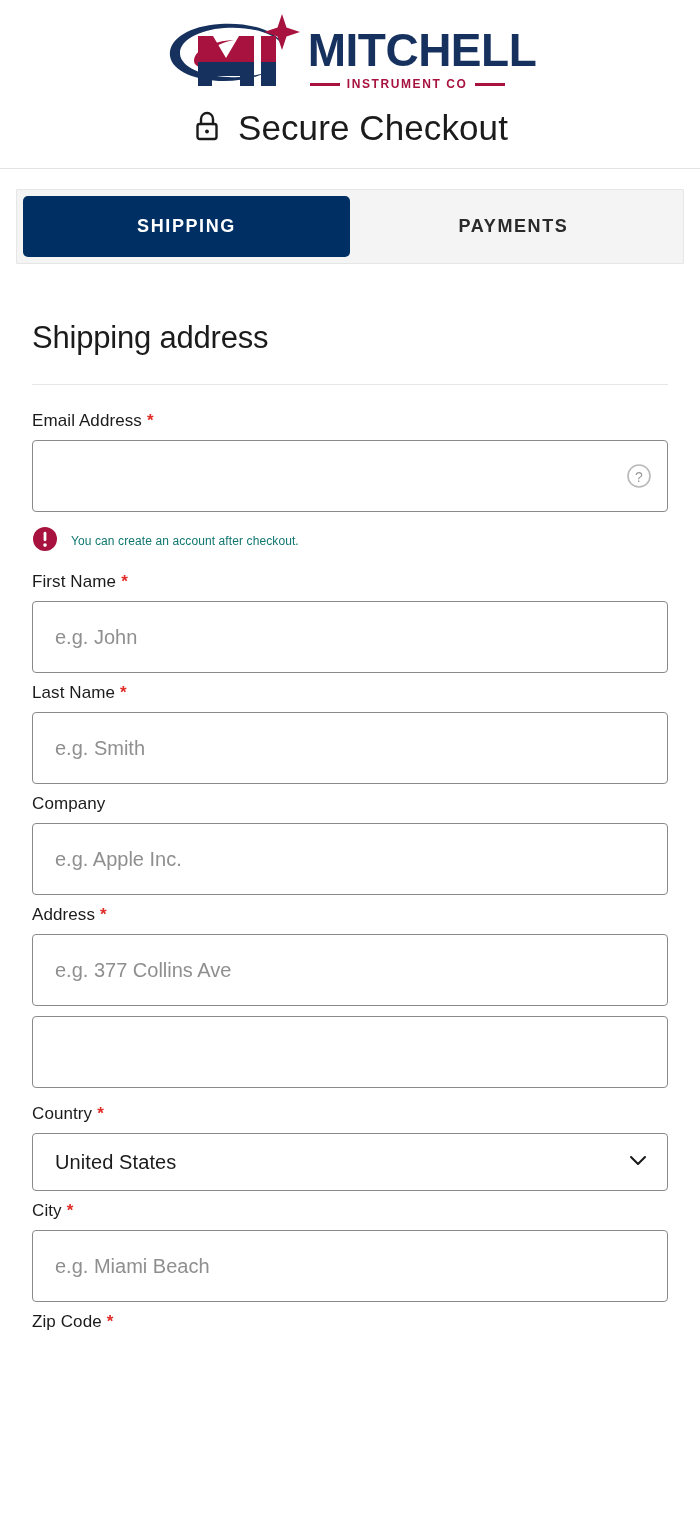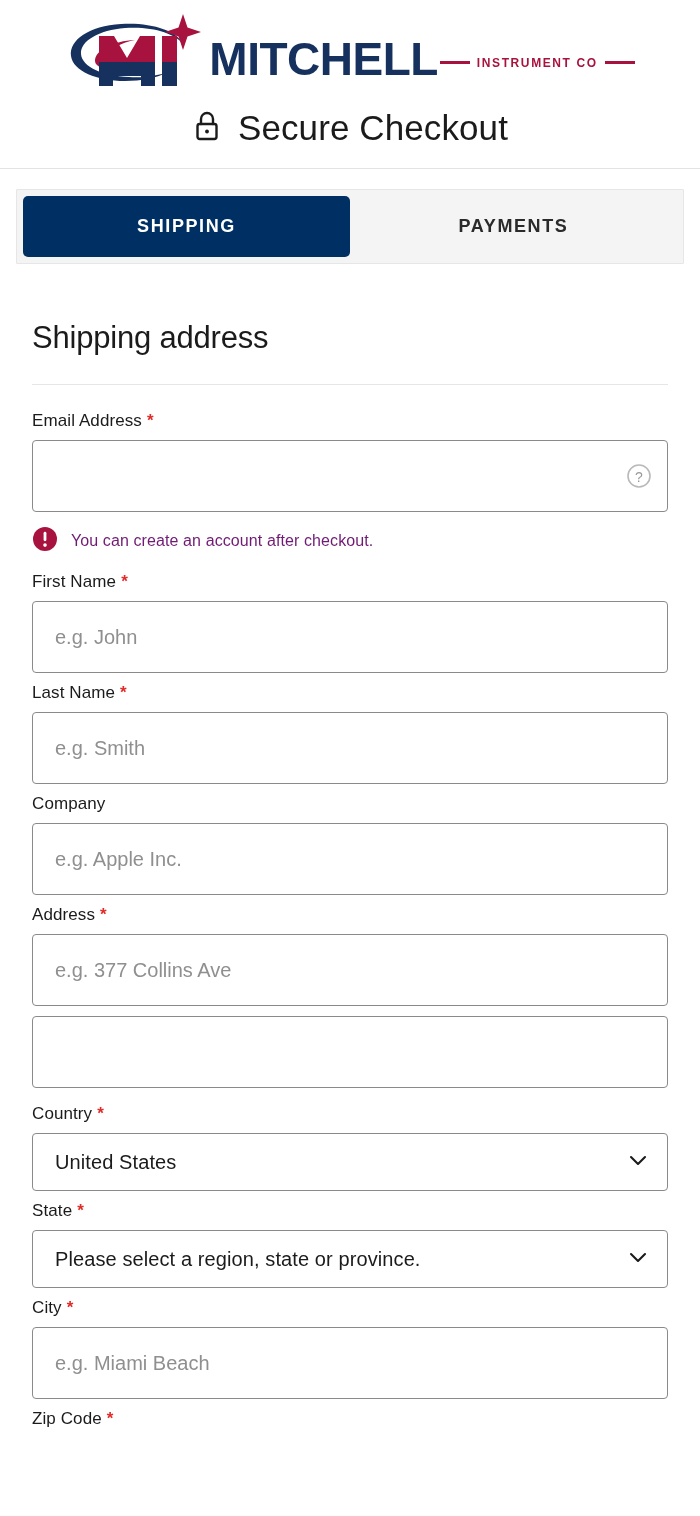--- a/index.html
+++ b/index.html
@@ -39,21 +39,21 @@
   .logo {
     display: flex;
     align-items: center;
     height: 84px;
   }
 
   .logo-mark { flex: 0 0 auto; }
 
   .logo-text-block {
     display: flex;
-    flex-direction: row;
+    flex-direction: column;
     justify-content: flex-end;
     margin-left: 2px;
     padding-top: 4px;
   }
 
   .logo-word {
     font-family: "Liberation Sans", sans-serif;
     font-size: 46px;
     font-weight: bold;
     letter-spacing: -0.5px;
@@ -210,22 +210,22 @@
   
   .note-row {
     display: flex;
     align-items: center;
     gap: 13px;
     margin-top: 14px;
     margin-bottom: 16px;
   }
 
   .note-text {
-    font-size: 16px;
-    color: #701a75;
+    font-size: 12px;
+    color: #0f766e;
     letter-spacing: 0.1px;
   }
 
   
   .select-wrap { position: relative; }
 
   .select-box {
     width: 100%;
     height: 58px;
     border: 1px solid #8a8a8a;
@@ -403,35 +403,20 @@
           <span class="select-value">United States</span>
         </div>
         <span class="chevron">
           <svg width="24" height="24" viewBox="0 0 24 24">
             <path d="M5 9 L12 16 L19 9" fill="none" stroke="#1b1b1b" stroke-width="2.1" stroke-linecap="round" stroke-linejoin="round"></path>
           </svg>
         </span>
       </div>
     </div>
 
-    <div class="field">
-      <label class="field-label">
-        <span>State</span><span class="req">*</span>
-      </label>
-      <div class="select-wrap">
-        <div class="select-box">
-          <span class="select-value">Please select a region, state or province.</span>
-        </div>
-        <span class="chevron">
-          <svg width="24" height="24" viewBox="0 0 24 24">
-            <path d="M5 9 L12 16 L19 9" fill="none" stroke="#1b1b1b" stroke-width="2.1" stroke-linecap="round" stroke-linejoin="round"></path>
-          </svg>
-        </span>
-      </div>
-    </div>
 
     <div class="field">
       <label class="field-label">
         <span>City</span><span class="req">*</span>
       </label>
       <input class="text-input" type="text" placeholder="e.g. Miami Beach" style="">
     </div>
 
     <div class="field">
       <label class="field-label">

